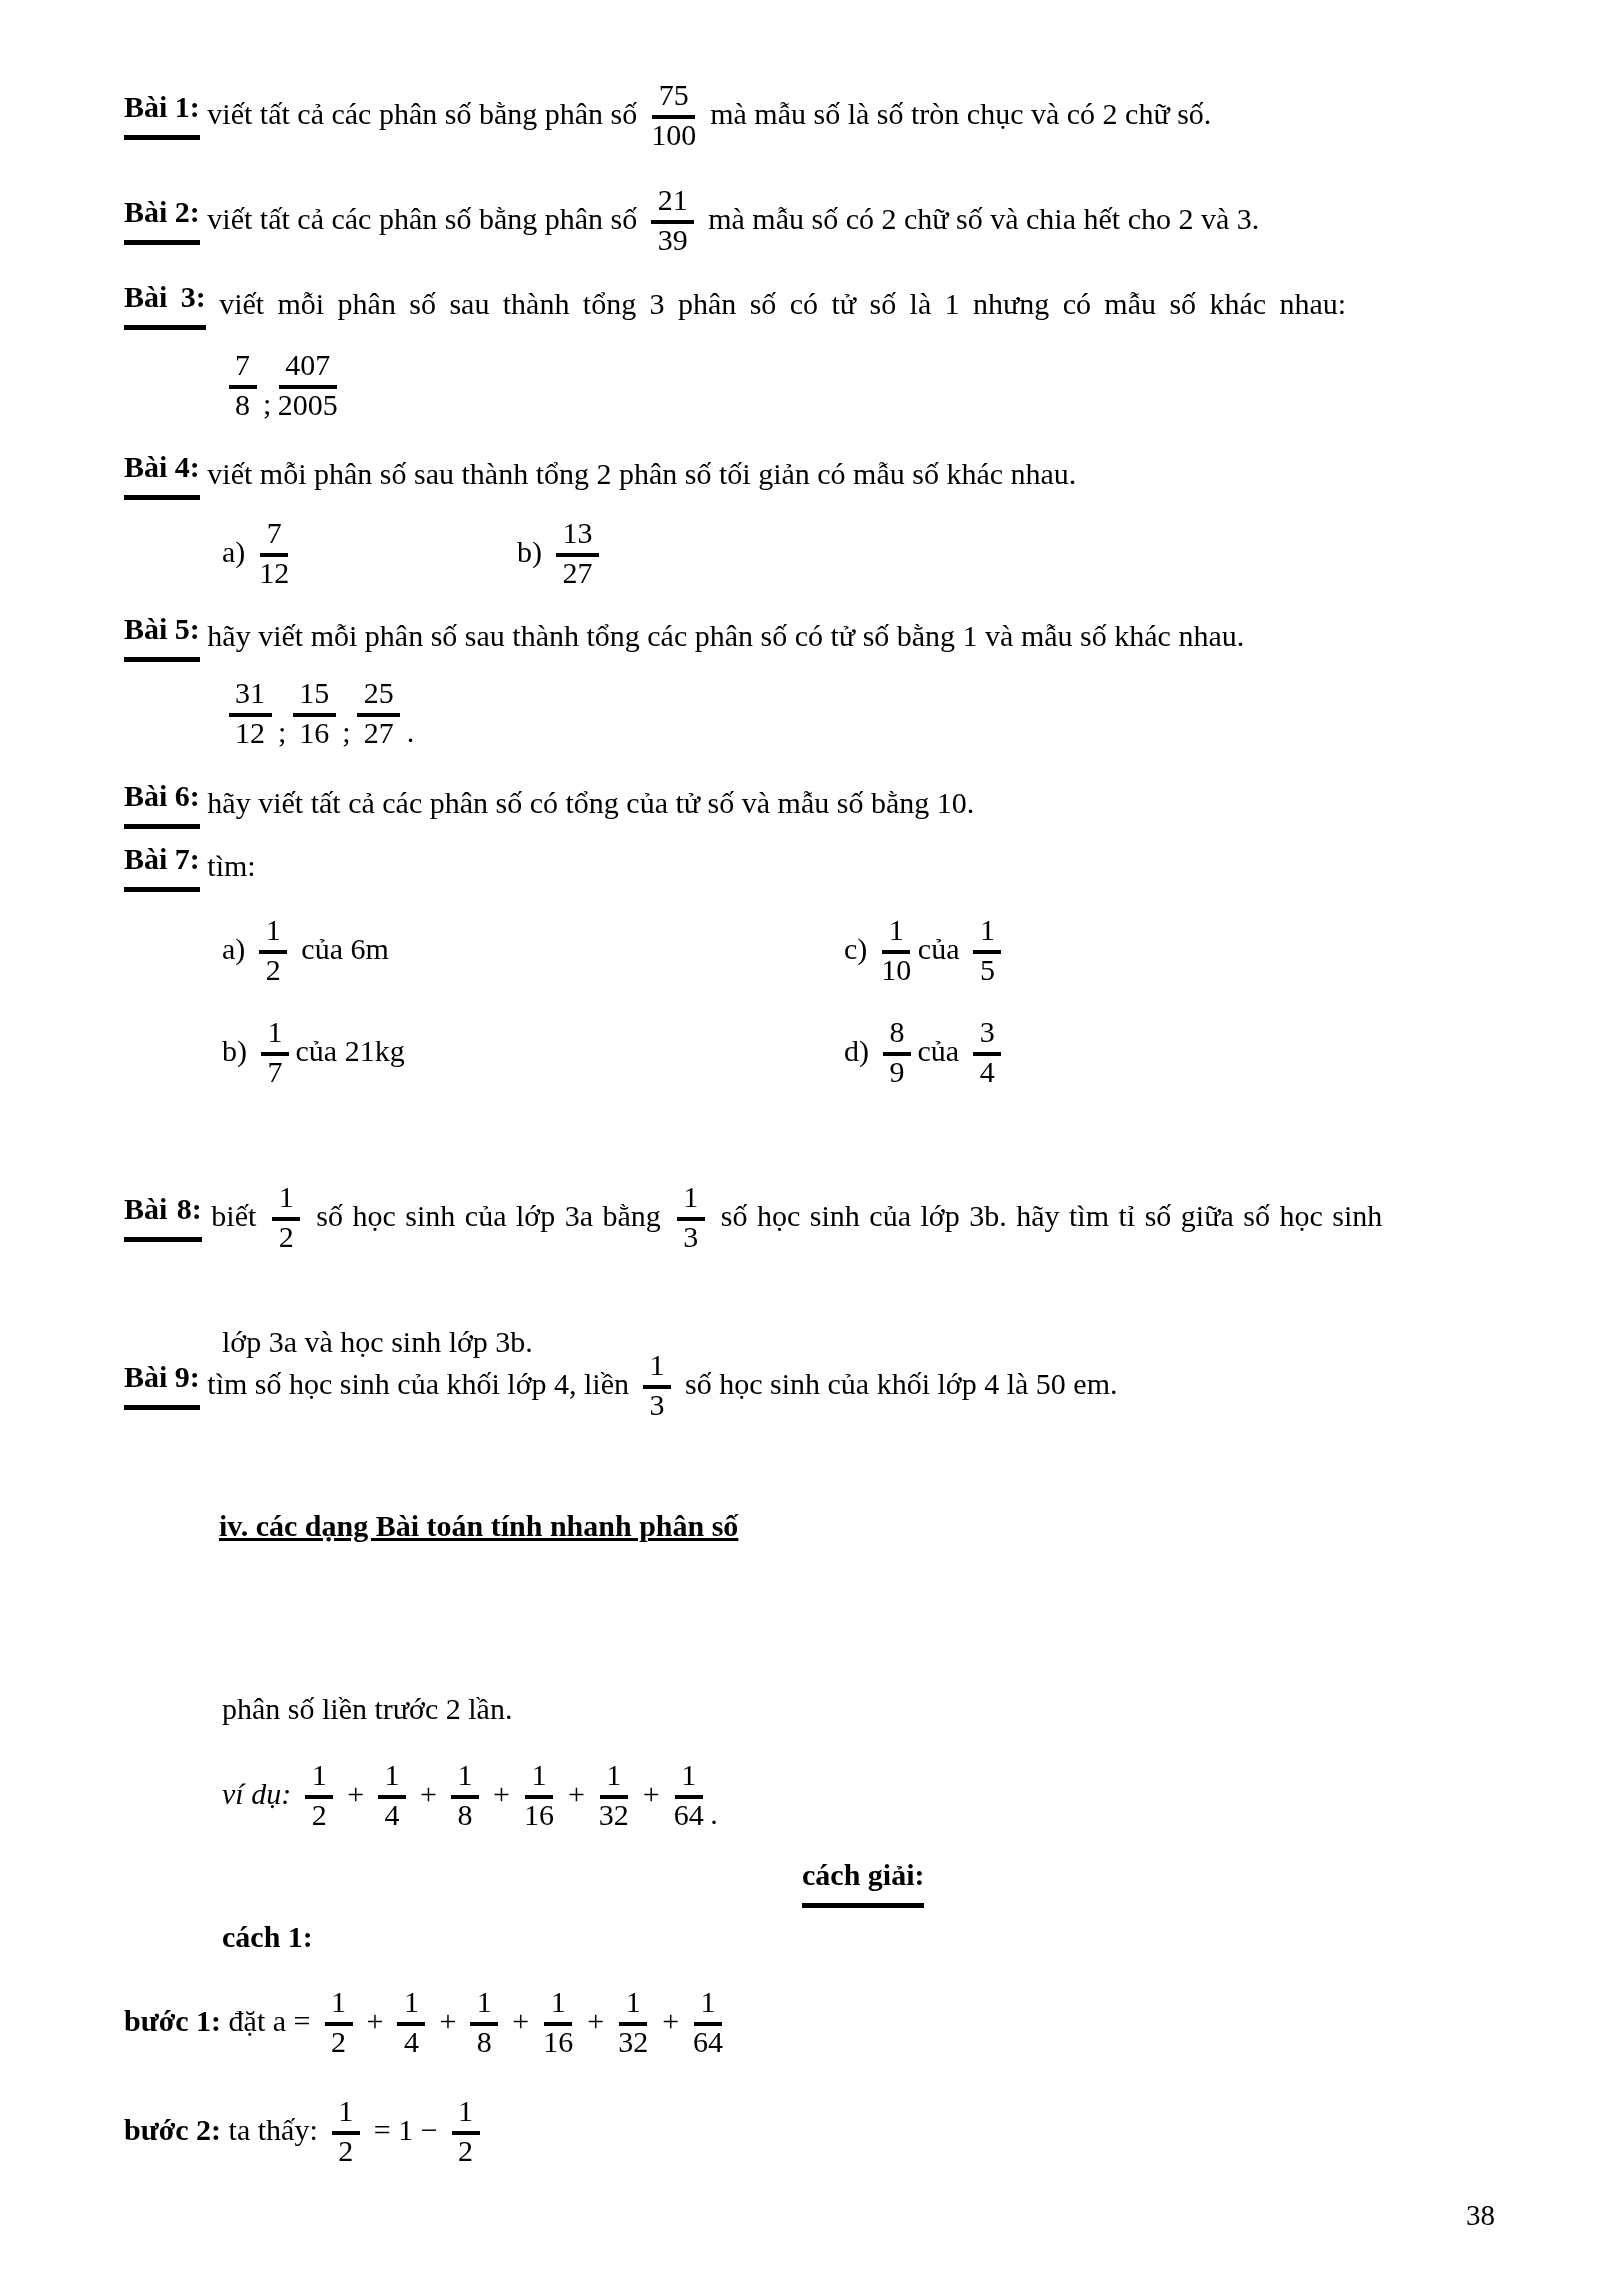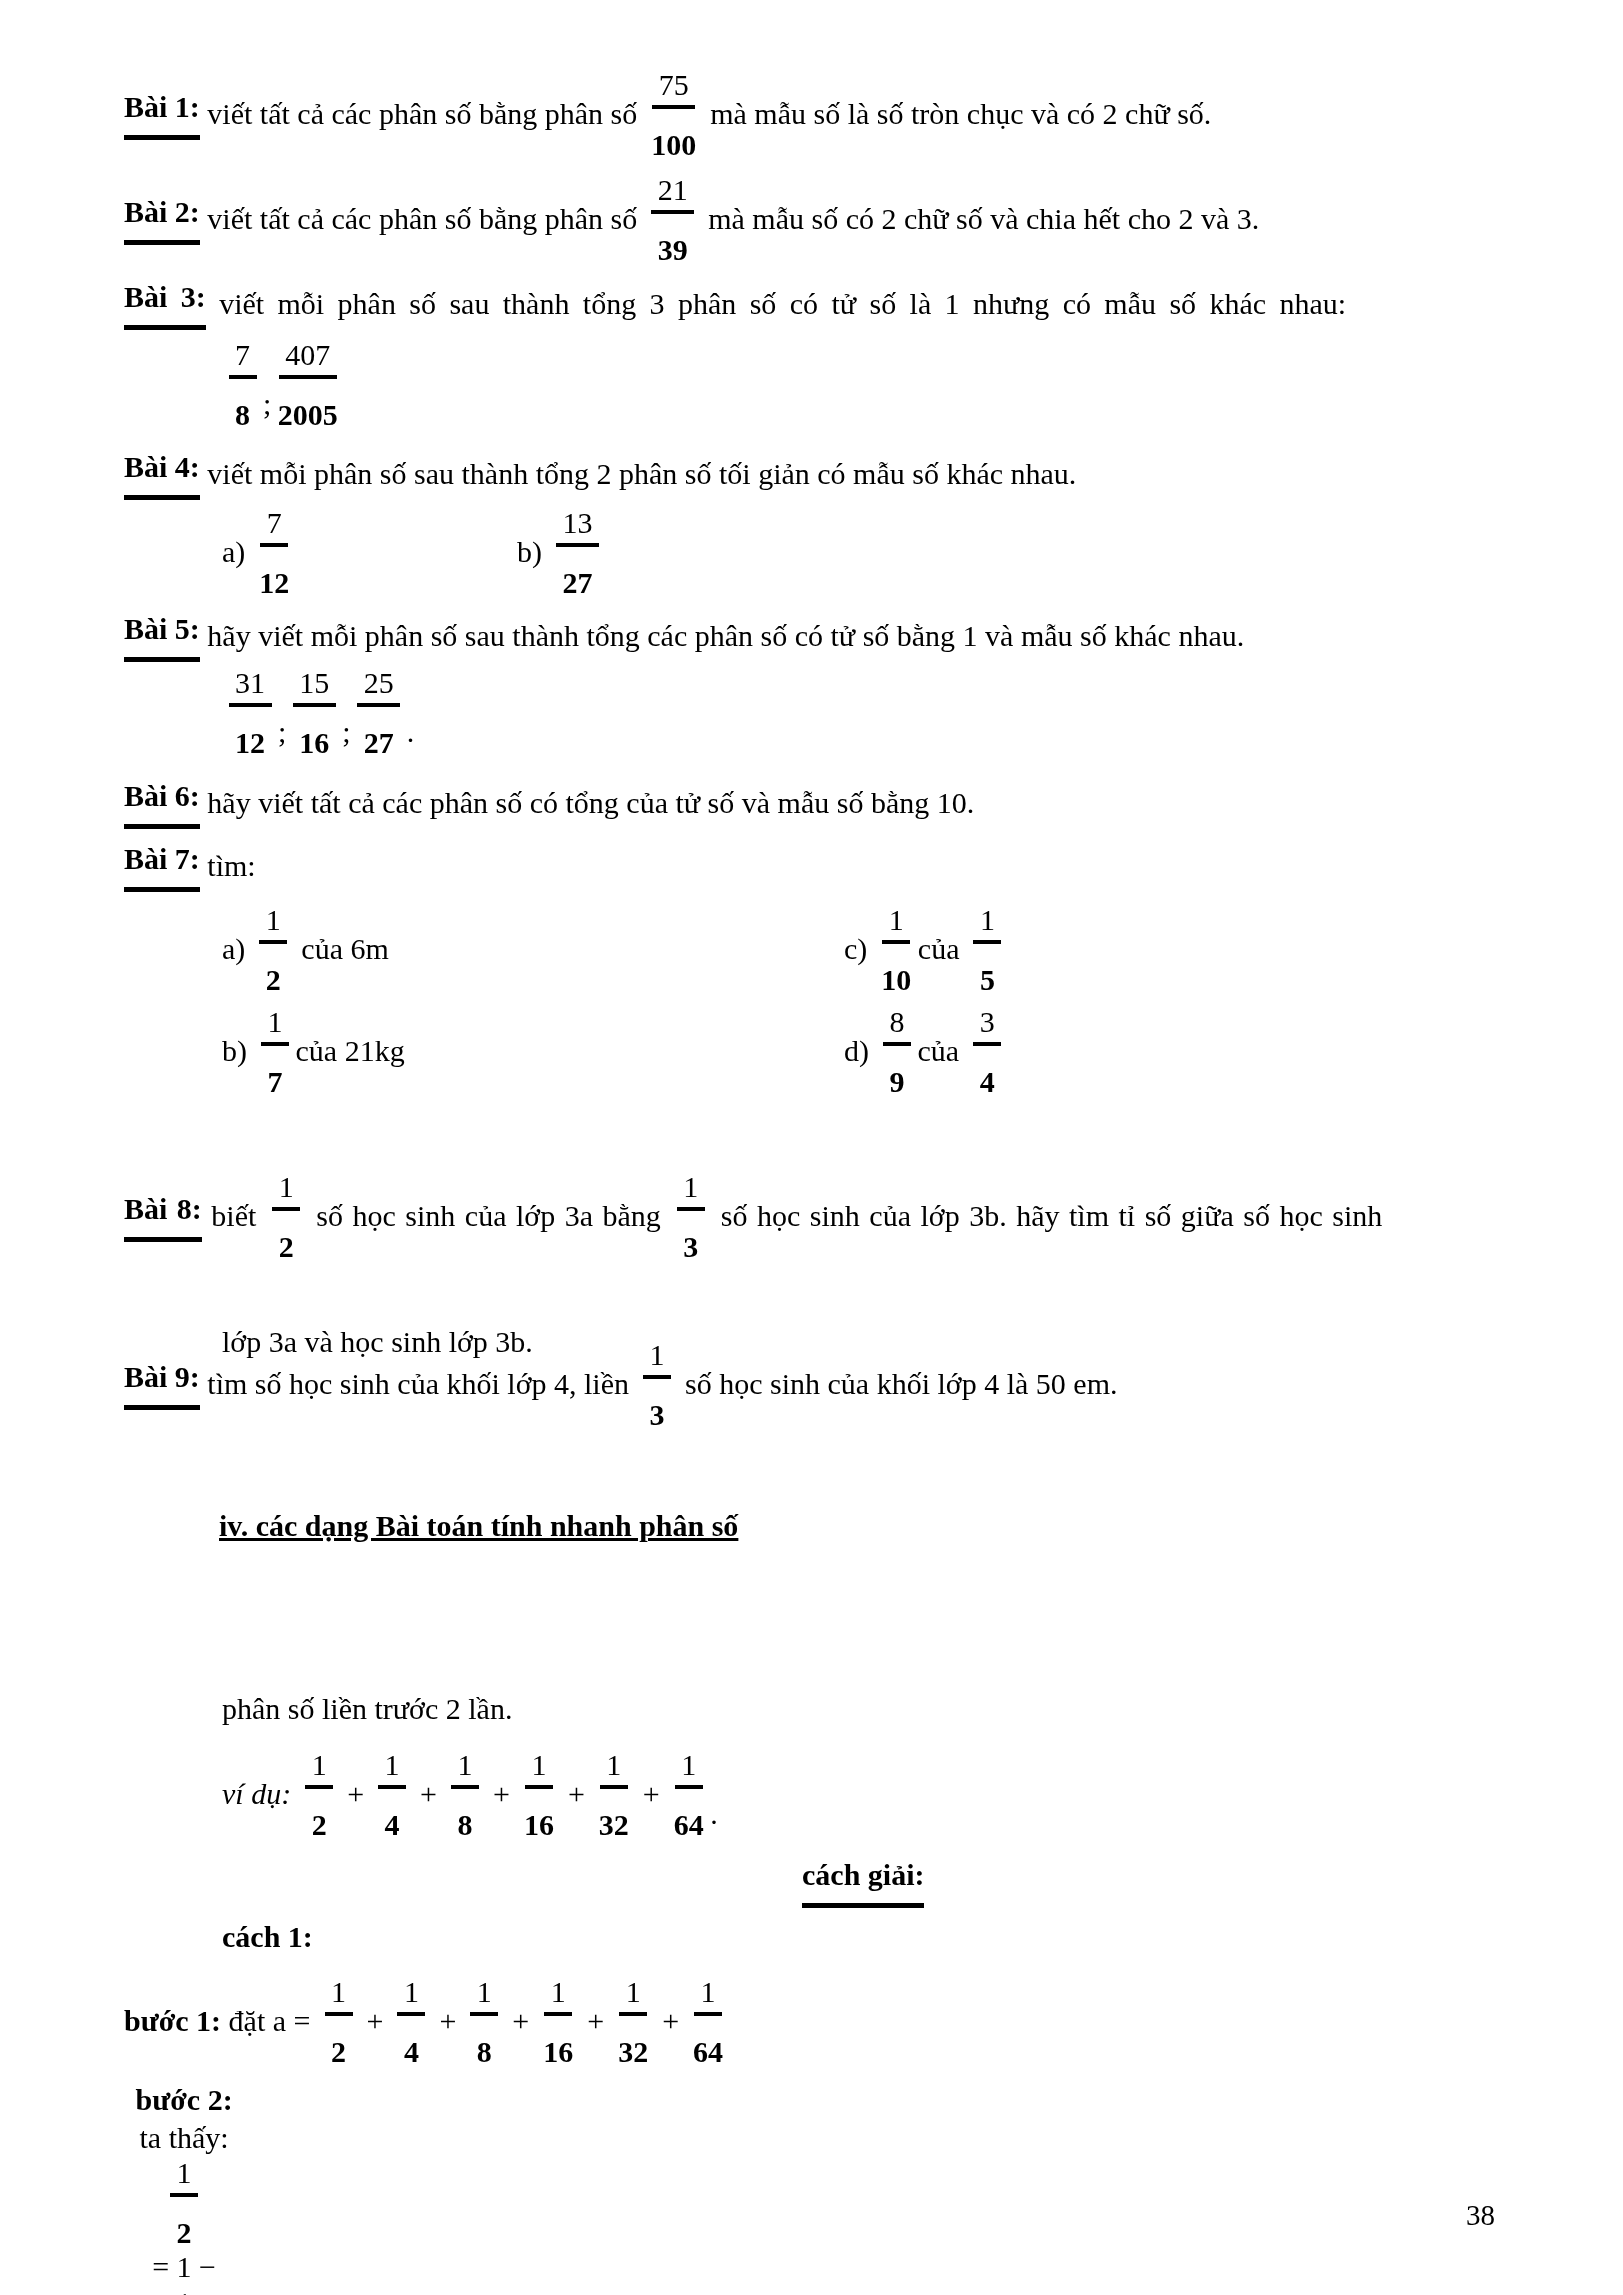--- a/index.html
+++ b/index.html
@@ -35,23 +35,22 @@
     align-items:center;
     margin:0 6.5px;
     line-height:1.05;
   }
   .frac .num{
     border-bottom:4.6px solid #000;
     padding:1.3px 6.5px 3.9px;
     text-align:center;
   }
   .frac .den{
-    padding-top:20px;
+    padding-top:0;
     text-align:left;
-    font-weight:bold;
   }
   .page-number{
     position:absolute;
     left:1466px;
     top:2199px;
     font-size:29px;
   }
 </style>
 </head>
 <body>
@@ -75,15 +74,15 @@
     <div class="line" style="left: 844px; top: 1002px; height: 98px;"><span class="txt">d) </span><span class="frac"><span class="num">8</span><span class="den">9</span></span><span class="txt">của </span><span class="frac"><span class="num">3</span><span class="den">4</span></span></div>
     <div class="line" style="left: 124px; top: 1167px; height: 98px; word-spacing: 2px;"><span class="lbl">Bài 8:</span><span class="txt"> biết </span><span class="frac"><span class="num">1</span><span class="den">2</span></span><span class="txt"> số học sinh của lớp 3a bằng </span><span class="frac"><span class="num">1</span><span class="den">3</span></span><span class="txt"> số học sinh của lớp 3b. hãy tìm tỉ số giữa số học sinh</span></div>
     <div class="line" style="left: 222px; top: 1316px; height: 52px; align-items: center;"><span class="txt">lớp 3a và học sinh lớp 3b.</span></div>
     <div class="line" style="left: 124px; top: 1335px; height: 98px;"><span class="lbl">Bài 9:</span><span class="txt"> tìm số học sinh của khối lớp 4, liền </span><span class="frac"><span class="num">1</span><span class="den">3</span></span><span class="txt"> số học sinh của khối lớp 4 là 50 em.</span></div>
     <div class="line" style="left: 219px; top: 1500px; height: 52px; text-decoration: underline;"><span class="bold">iv. các dạng Bài toán tính nhanh phân số</span></div>
     <div class="line" style="left: 222px; top: 1683px; height: 52px; font-family: Liberation Serif, serif;"><span class="txt">phân số liền trước 2 lần.</span></div>
     <div class="line" style="left: 222px; top: 1745px; height: 98px;"><span class="italic">ví dụ: </span><span class="frac"><span class="num">1</span><span class="den">2</span></span><span class="txt"> + </span><span class="frac"><span class="num">1</span><span class="den">4</span></span><span class="txt"> + </span><span class="frac"><span class="num">1</span><span class="den">8</span></span><span class="txt"> + </span><span class="frac"><span class="num">1</span><span class="den">16</span></span><span class="txt"> + </span><span class="frac"><span class="num">1</span><span class="den">32</span></span><span class="txt"> + </span><span class="frac"><span class="num">1</span><span class="den">64</span></span><span class="sep">.</span></div>
     <div class="line" style="left: 802px; top: 1856px; height: 52px;"><span class="lbl">cách giải:</span></div>
     <div class="line" style="left: 222px; top: 1911px; height: 52px;"><span class="bold">cách 1:</span></div>
     <div class="line" style="left: 124px; top: 1972px; height: 98px;"><span class="bold">bước 1:</span><span class="txt"> đặt a = </span><span class="frac"><span class="num">1</span><span class="den">2</span></span><span class="txt"> + </span><span class="frac"><span class="num">1</span><span class="den">4</span></span><span class="txt"> + </span><span class="frac"><span class="num">1</span><span class="den">8</span></span><span class="txt"> + </span><span class="frac"><span class="num">1</span><span class="den">16</span></span><span class="txt"> + </span><span class="frac"><span class="num">1</span><span class="den">32</span></span><span class="txt"> + </span><span class="frac"><span class="num">1</span><span class="den">64</span></span></div>
-    <div class="line" style="left: 132px; top: 2081px; height: 98px; flex-direction: column;"><span class="bold">bước 2:</span><span class="txt"> ta thấy: </span><span class="frac"><span class="num">1</span><span class="den">2</span></span><span class="txt"> = 1 − </span><span class="frac"><span class="num">1</span><span class="den">2</span></span></div>
+    <div class="line" style="left: 124px; top: 2081px; height: 98px;"><span class="bold">bước 2:</span><span class="txt"> ta thấy: </span><span class="frac"><span class="num">1</span><span class="den">2</span></span><span class="txt"> = 1 − </span><span class="frac"><span class="num">1</span><span class="den">2</span></span></div>
   </div>
 
 
 </body></html>

